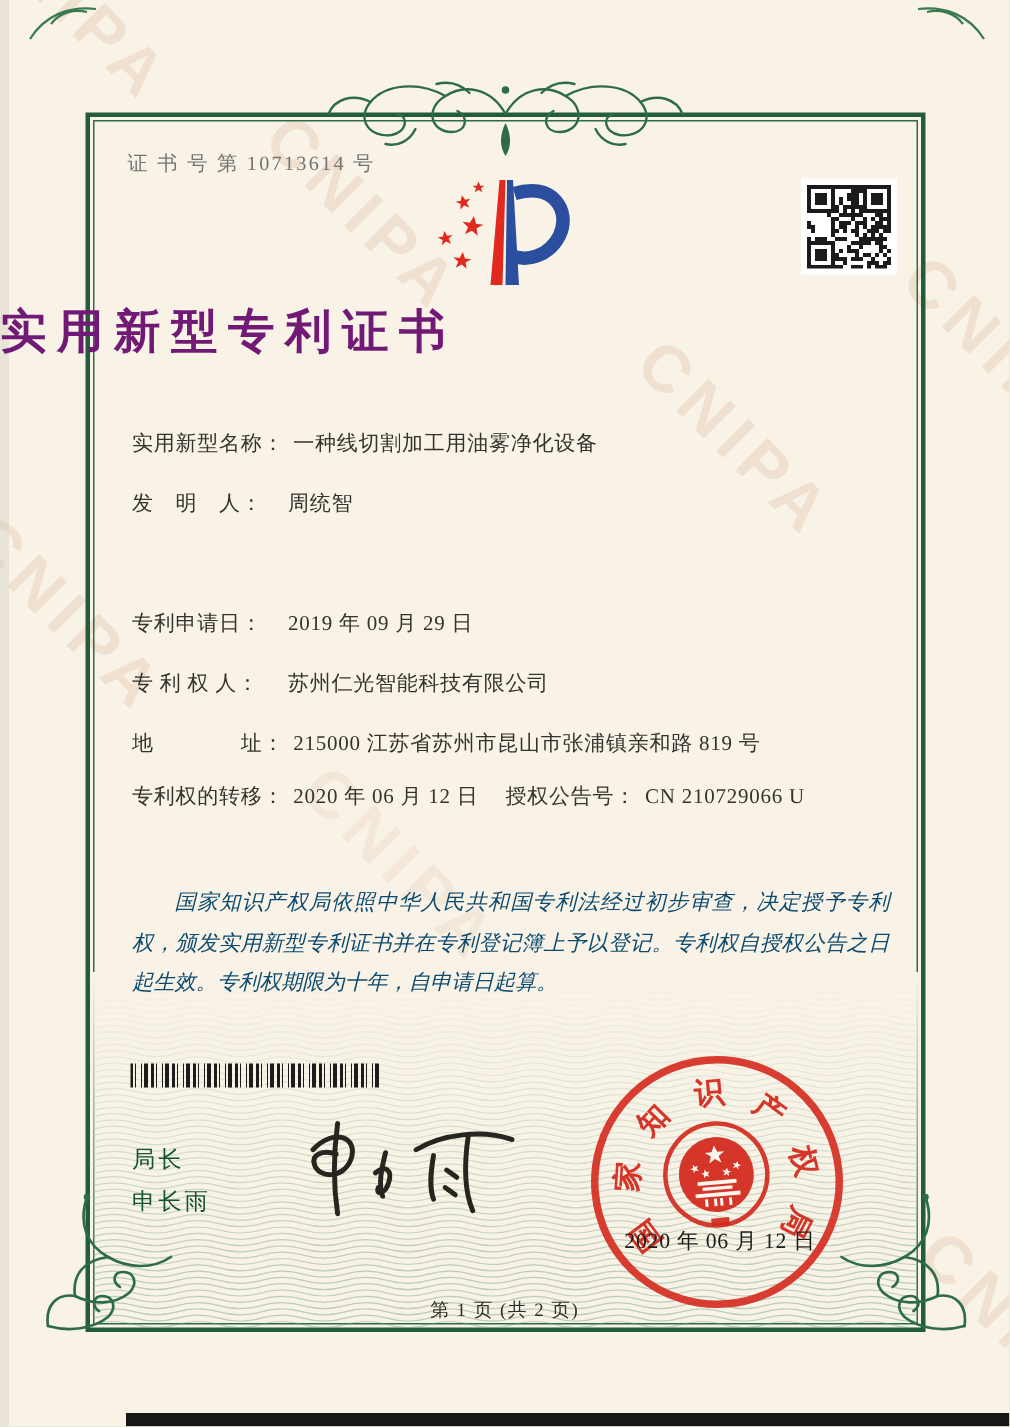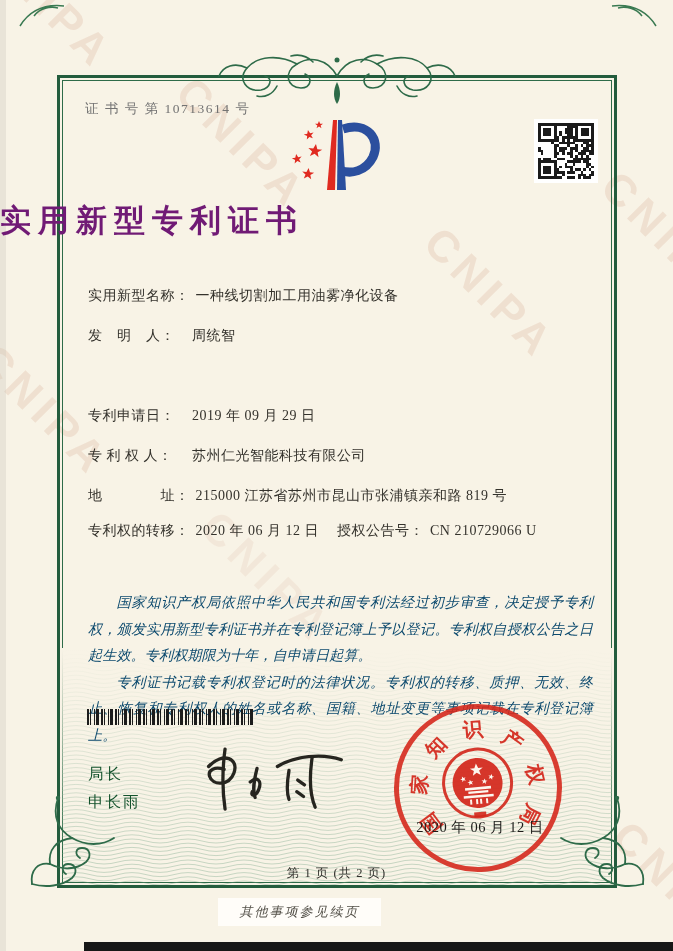--- a/index.html
+++ b/index.html
@@ -386,21 +386,20 @@
   <div class="frow" style="top:522px">
     <span class="flabel" style="min-width:0">专利权的转移：</span><span class="fvalue">2020 年 06 月 12 日</span>
     <span class="grant2">
       <span>授权公告号：</span><span class="fvalue">CN 210729066 U</span>
     </span>
   </div>
 
   
   <div class="body-text">
     <p>国家知识产权局依照中华人民共和国专利法经过初步审查，决定授予专利权，颁发实用新型专利证书并在专利登记簿上予以登记。专利权自授权公告之日起生效。专利权期限为十年，自申请日起算。</p>
-    <p>专利证书记载专利权登记时的法律状况。专利权的转移、质押、无效、终止、恢复和专利权人的姓名或名称、国籍、地址变更等事项记载在专利登记簿上。</p>
   </div>
 
   
   <div class="barcode"></div>
 
   
   <div class="officer">
     <div>局长</div>
     <div>申长雨</div>
   </div>
@@ -466,18 +465,15 @@
       <path d="M30,2 C24,20 30,34 44,42 C28,44 20,54 22,68 C10,66 2,74 4,88"></path>
       <path d="M44,42 C58,50 74,50 86,42"></path>
       <path d="M22,68 C34,74 48,74 58,66 C64,60 62,52 54,52 C48,52 46,58 52,62"></path>
       <path d="M4,88 C18,92 34,90 44,82 C50,76 48,68 40,68 C34,68 33,75 38,78"></path>
       <circle cx="30" cy="2" r="2.2" fill="#2e6b49" stroke="none"></circle>
     </g>
   </svg>
 
   
   <div class="page-num">第 1 页 (共 2 页)</div>
-  <div class="note-box">
-    <span>其他事项参见续页</span>
-  </div>
   <div class="bottom-bar"></div>
 
 </div>
 
 </body></html>

